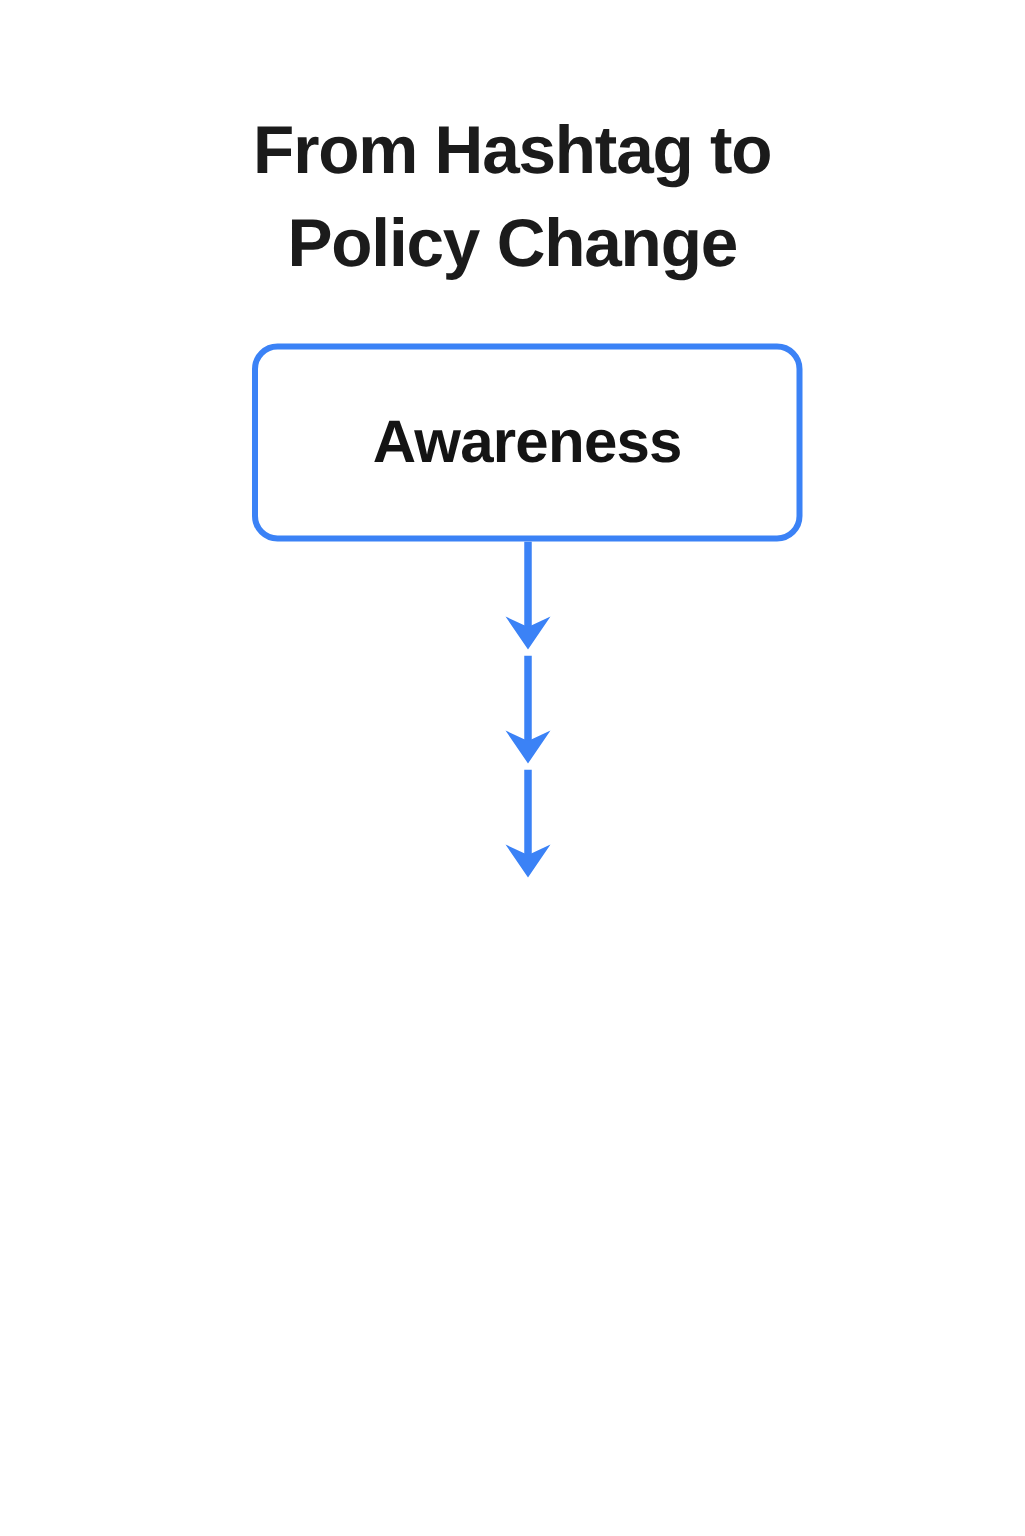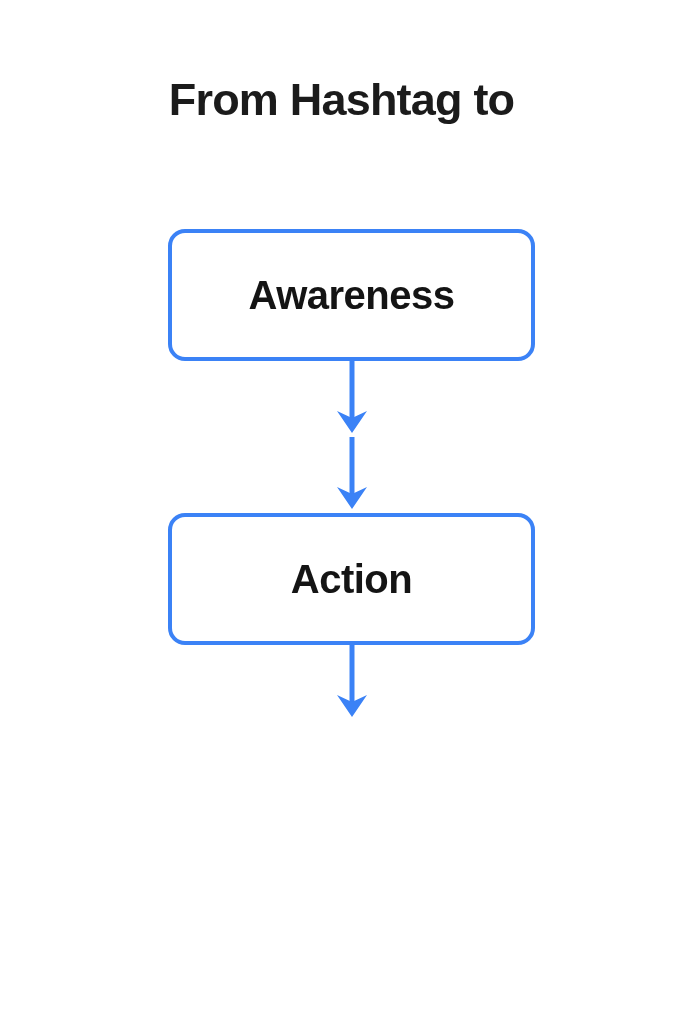--- a/index.html
+++ b/index.html
@@ -89,20 +89,21 @@
     display: block;
   }
 </style>
 </head>
 <body>
 
 <div class="canvas">
 
   <div class="title-block">
     <span class="title-line">From Hashtag to</span>
+    <span class="title-line">Policy Change</span>
   </div>
 
   <div class="flow">
 
     <div class="node-wrap">
       <div class="node">
         <span class="node-label">Awareness</span>
       </div>
     </div>
 
@@ -114,25 +115,20 @@
     </div>
 
 
     <div class="connector">
       <svg width="40" height="76" viewBox="0 0 40 76" aria-hidden="true">
         <line x1="20" y1="0" x2="20" y2="58" stroke="#3b82f6" stroke-width="5" stroke-linecap="butt"></line>
         <path d="M20 72 L5 50 L20 57 L35 50 Z" fill="#3b82f6"></path>
       </svg>
     </div>
 
-    <div class="node-wrap">
-      <div class="node">
-        <span class="node-label">Action</span>
-      </div>
-    </div>
 
     <div class="connector">
       <svg width="40" height="76" viewBox="0 0 40 76" aria-hidden="true">
         <line x1="20" y1="0" x2="20" y2="58" stroke="#3b82f6" stroke-width="5" stroke-linecap="butt"></line>
         <path d="M20 72 L5 50 L20 57 L35 50 Z" fill="#3b82f6"></path>
       </svg>
     </div>
 
 
   </div>

